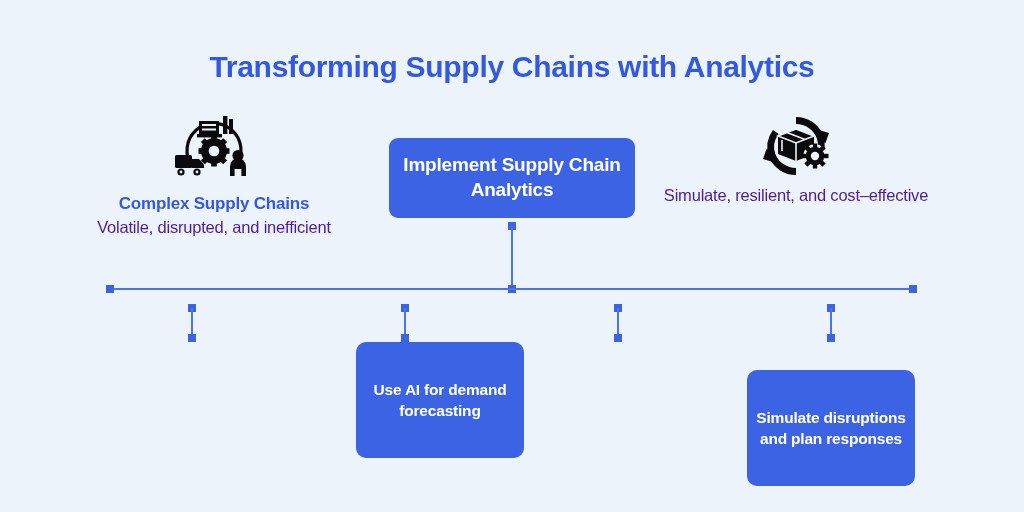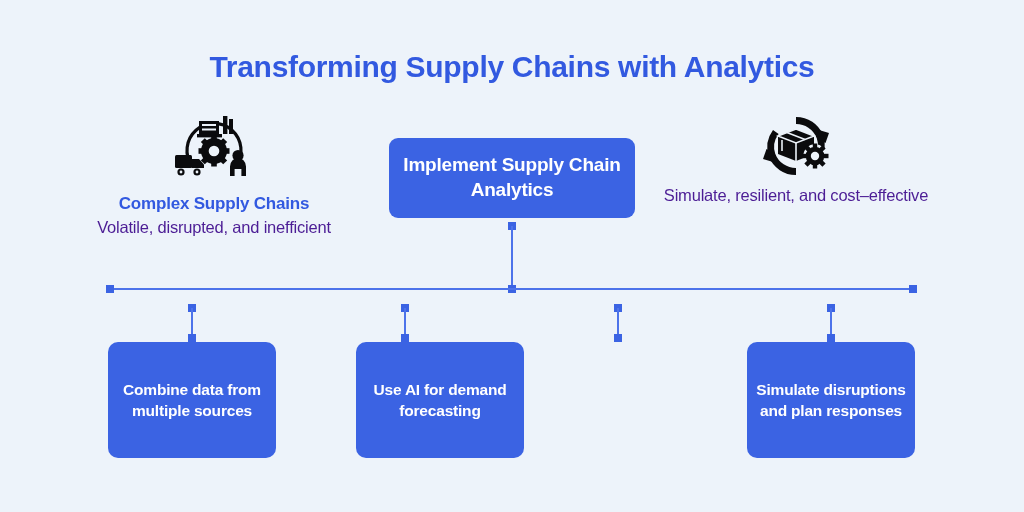--- a/index.html
+++ b/index.html
@@ -122,21 +122,21 @@
     font-size: 15.5px;
     font-weight: bold;
     line-height: 1.37;
     letter-spacing: -0.2px;
     box-sizing: border-box;
     padding: 0 8px;
   }
   .bb0 { left: 108px; }
   .bb1 { left: 321px; margin-left: 35px; }
   .bb2 { left: 534px; }
-  .bb3 { left: 747px; }
+  .bb3 { left: 747px; margin-top: 28px; }
 </style>
 </head>
 <body>
 
 <div id="canvas">
 
   <div class="title">Transforming Supply Chains with Analytics</div>
 
   <div class="side-col left">
     <div class="side-icon">
@@ -242,17 +242,16 @@
   <div class="node" style="left:401px; top:334px;"></div>
 
   <div class="node" style="left:614px; top:304px;"></div>
   <div class="v-line" style="left:617px; top:308px; height:30px;"></div>
   <div class="node" style="left:614px; top:334px;"></div>
 
   <div class="node" style="left:827px; top:304px;"></div>
   <div class="v-line" style="left:830px; top:308px; height:30px;"></div>
   <div class="node" style="left:827px; top:334px;"></div>
 
-  <div class="bottom-box bb0">Combine data from multiple sources</div>
   <div class="bottom-box bb1">Use AI for demand forecasting</div>
   <div class="bottom-box bb3">Simulate disruptions and plan responses</div>
 
 </div>
 
 </body></html>

